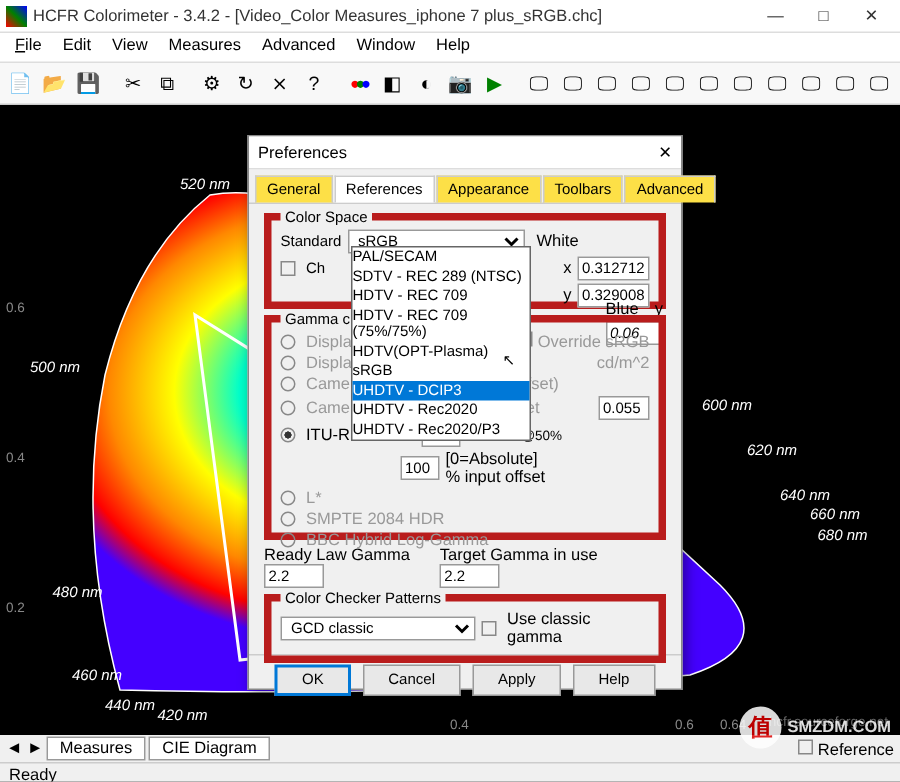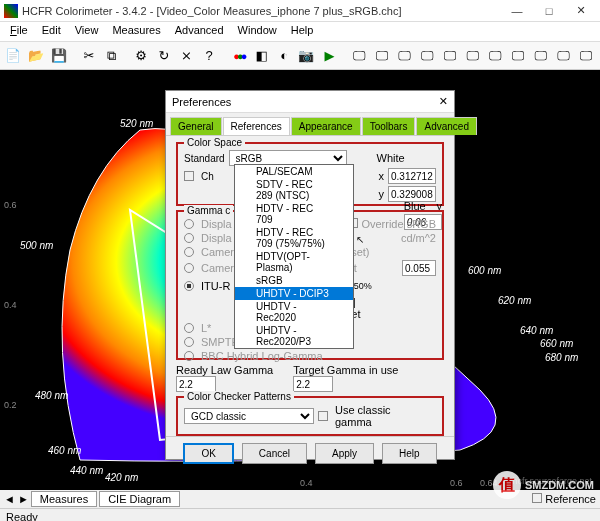--- a/index.html
+++ b/index.html
@@ -14,30 +14,30 @@
 .menubar span u{text-decoration:underline}
 .toolbar{height:28px;background:#f8f8f8;display:flex;align-items:center;padding:2px 4px;gap:3px;border-bottom:1px solid #ccc}
 .tbtn{width:20px;height:20px;display:flex;align-items:center;justify-content:center;font-size:13px}
 .tsep{width:4px}
 .canvas{position:relative;width:600px;height:420px;background:#000}
 .wavelabel{position:absolute;color:#fff;font-size:10px;font-style:italic}
 .axis{position:absolute;color:#888;font-size:9px}
 .dialog{position:absolute;left:165px;top:90px;width:290px;height:370px;background:#f0f0f0;border:1px solid #888;box-shadow:2px 2px 8px rgba(0,0,0,.4)}
 .dlgtitle{height:22px;background:#fff;display:flex;align-items:center;justify-content:space-between;padding:0 6px;border-bottom:1px solid #ddd}
 .tabs{display:flex;padding:4px 4px 0 4px;border-bottom:1px solid #ccc;gap:1px}
-.tab{padding:3px 7px;background:#84cc16;border:1px solid #ccc;border-bottom:none;font-size:10px}
+.tab{padding:3px 7px;background:#fde047;border:1px solid #ccc;border-bottom:none;font-size:10px}
 .tab.active{background:#fff}
 .dlgbody{padding:6px 10px;position:relative;height:300px}
-.grp{border:2px solid #b91c1c;padding:4px 6px;margin-bottom:4px;position:relative}
+.grp{border:5px solid #b91c1c;padding:4px 6px;margin-bottom:4px;position:relative}
 .grptitle{position:absolute;top:-7px;left:6px;background:#f0f0f0;padding:0 3px;font-size:10px}
 .row{display:flex;align-items:center;gap:4px;margin:2px 0;font-size:10px}
 .row label{font-size:10px}
 select,input[type=text]{border:1px solid #999;background:#fff;font-size:10px;padding:1px 2px;height:16px}
 .dropdown{position:absolute;left:68px;top:28px;width:120px;background:#fff;border:1px solid #666;z-index:10}
-.dropdown div{padding:1px 21px;font-size:10px}
+.dropdown div{padding:1px 0;font-size:10px}
 .dropdown .sel{background:#0078d7;color:#fff}
 .radio{width:10px;height:10px;border:1px solid #888;border-radius:50%;display:inline-block;margin-right:3px}
 .chk{width:10px;height:10px;border:1px solid #888;display:inline-block;margin-right:3px}
 .dim{color:#999}
 .dlgbtns{display:flex;justify-content:center;gap:8px;padding:6px;border-top:1px solid #ccc}
 .btn{padding:3px 16px;border:1px solid #999;background:#e8e8e8;font-size:10px}
 .btn.primary{border:2px solid #0078d7}
 .bottomtabs{height:18px;background:#f0f0f0;display:flex;align-items:center;padding:0 4px;gap:2px;font-size:10px}
 .btab{padding:1px 8px;border:1px solid #999;background:#fff}
 .statusbar{height:18px;background:#f0f0f0;border-top:1px solid #ccc;padding:2px 6px;font-size:10px;display:flex;justify-content:space-between}
@@ -152,21 +152,21 @@
     <div class="tab">Appearance</div>
     <div class="tab">Toolbars</div>
     <div class="tab">Advanced</div>
   </div>
   <div class="dlgbody">
     <div class="grp" style="height:64px">
       <div class="grptitle">Color Space</div>
       <div class="row">
         <label>Standard</label>
         <select style="width:118px"><option>sRGB</option></select>
-        <span style="margin-left:26px">White</span>
+        <span style="margin-left:4px">White</span>
       </div>
       <div class="row">
         <span class="chk"></span>
         <label>Ch</label>
         <span style="margin-left:auto">x</span>
         <input type="text" style="width: 48px;" value="0.312712">
       </div>
       <div class="row" style="justify-content:flex-end">
         <span>y</span>
         <input type="text" style="width: 48px;" value="0.329008">

